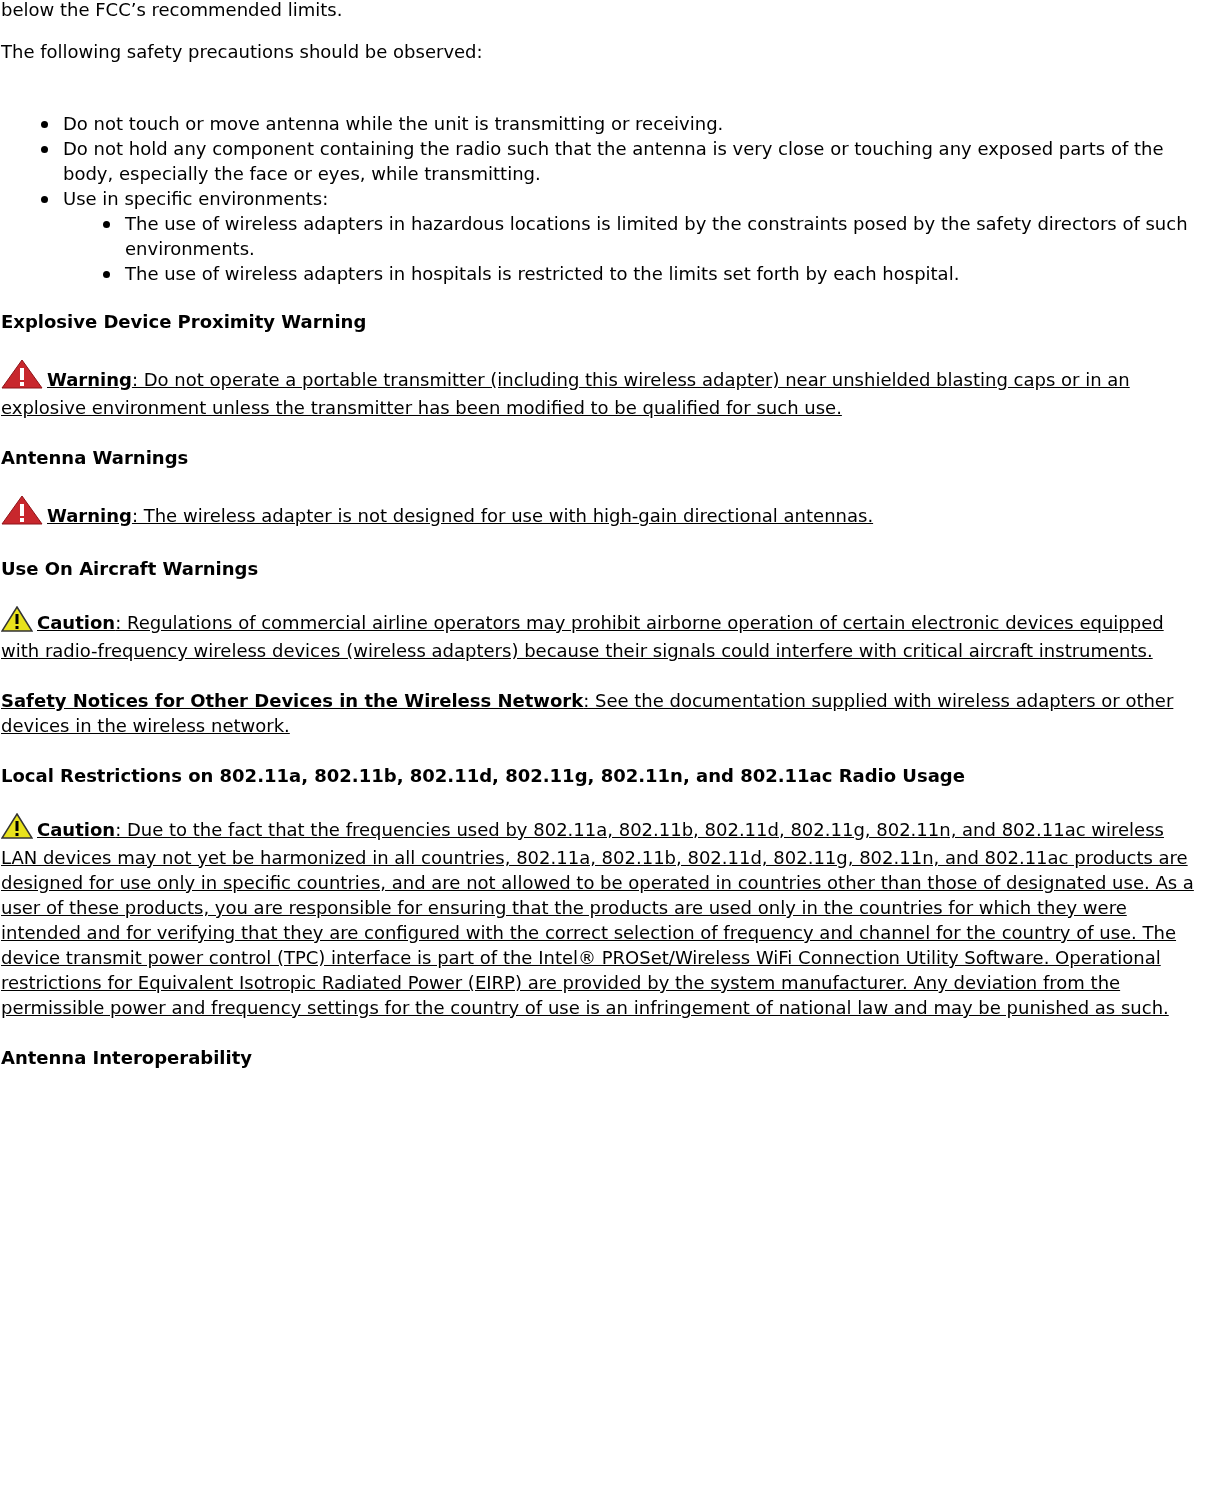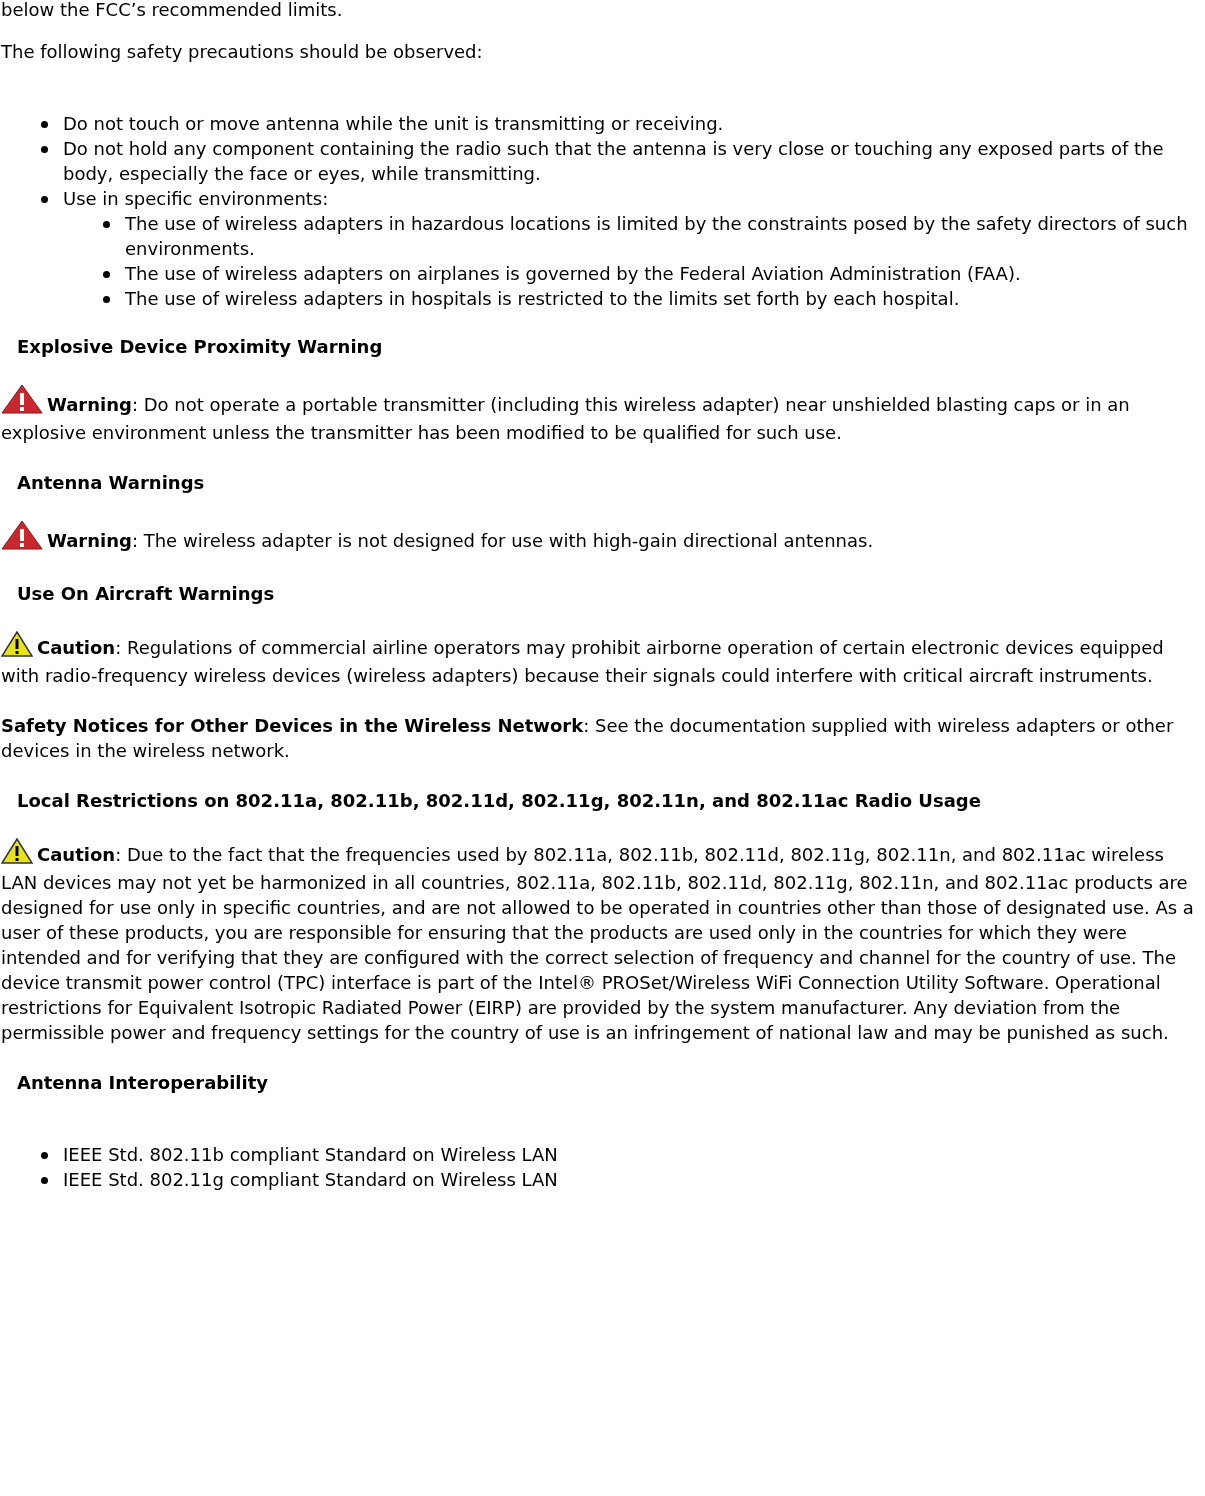--- a/index.html
+++ b/index.html
@@ -4,49 +4,48 @@
 <style>
   html, body { margin:0; padding:0; background:#ffffff; }
   body {
     width:1205px; height:1496px; overflow:hidden;
     font-family: "DejaVu Sans", sans-serif;
     font-size:18px; line-height:25px; color:#000;
   }
   .page { position:relative; padding:0 0 0 1px; }
   p { margin:0; }
   .para { margin-bottom:17px; }
-  .heading { font-weight:bold; margin-bottom:25px;padding-left:16px; }
+  .heading { font-weight:bold; margin-bottom:25px; }
   ul { margin:0; padding:0; list-style:none; }
   ul.lvl1 { margin-left:36px; margin-bottom:23px;margin-top:47px; }
   ul.lvl2 { margin-left:62px; }
   li { position:relative; padding-left:26px; }
   li::before {
     content:""; position:absolute; left:4px; top:10px;
     width:7px; height:7px; border-radius:50%; background:#000;
   }
   b.label { font-weight:bold; }
   .icon { display:inline-block; vertical-align:-3px; margin-right:4px; }
-  .notice { margin-bottom:25px; }
+  .notice { margin-bottom:25px;text-decoration:underline; }
 </style>
 </head>
 <body>
 
 <div class="page">
 
   <p class="para" style="margin-top:-3px">below the FCC’s recommended limits.</p>
   <p class="para">The following safety precautions should be observed:</p>
 
   <ul class="lvl1">
     <li>Do not touch or move antenna while the unit is transmitting or receiving.</li>
     <li>Do not hold any component containing the radio such that the antenna is very close or touching any exposed parts of the body, especially the face or eyes, while transmitting.</li>
     <li>
       <span>Use in specific environments:</span>
       <ul class="lvl2" style="margin-left:36px">
         <li>The use of wireless adapters in hazardous locations is limited by the constraints posed by the safety directors of such environments.</li>
-        <li>The use of wireless adapters on airplanes is governed by the Federal Aviation Administration (FAA).</li>
         <li>The use of wireless adapters in hospitals is restricted to the limits set forth by each hospital.</li>
       </ul>
     </li>
   </ul>
 
   <p class="heading">Explosive Device Proximity Warning</p>
   <p class="notice">
     <span class="icon">
       <svg width="42" height="30" viewBox="0 0 42 30">
           <path d="M21 1 L41 29 L1 29 Z" fill="#c8272d" stroke="#8e1318" stroke-width="1"></path>
@@ -87,18 +86,14 @@
     <span class="icon">
       <svg width="32" height="26" viewBox="0 0 32 26">
           <path d="M16 1 L31 25 L1 25 Z" fill="#e8e21c" stroke="#333" stroke-width="1.5"></path>
           <rect x="14.5" y="8" width="3" height="10" fill="#000"></rect>
           <rect x="14.5" y="20" width="3" height="3" fill="#000"></rect>
         </svg>
     </span><b class="label">Caution</b><span>: Due to the fact that the frequencies used by 802.11a, 802.11b, 802.11d, 802.11g, 802.11n, and 802.11ac wireless LAN devices may not yet be harmonized in all countries, 802.11a, 802.11b, 802.11d, 802.11g, 802.11n, and 802.11ac products are designed for use only in specific countries, and are not allowed to be operated in countries other than those of designated use. As a user of these products, you are responsible for ensuring that the products are used only in the countries for which they were intended and for verifying that they are configured with the correct selection of frequency and channel for the country of use. The device transmit power control (TPC) interface is part of the Intel® PROSet/Wireless WiFi Connection Utility Software. Operational restrictions for Equivalent Isotropic Radiated Power (EIRP) are provided by the system manufacturer. Any deviation from the permissible power and frequency settings for the country of use is an infringement of national law and may be punished as such.</span>
   </p>
 
   <p class="heading">Antenna Interoperability</p>
-  <ul class="lvl1">
-    <li>IEEE Std. 802.11b compliant Standard on Wireless LAN</li>
-    <li>IEEE Std. 802.11g compliant Standard on Wireless LAN</li>
-  </ul>
 
 </div>
 
 </body></html>

